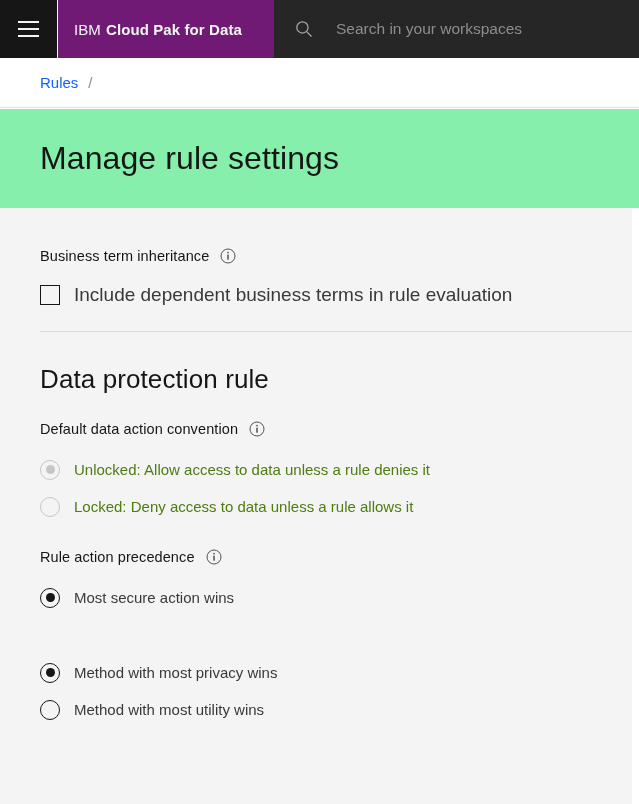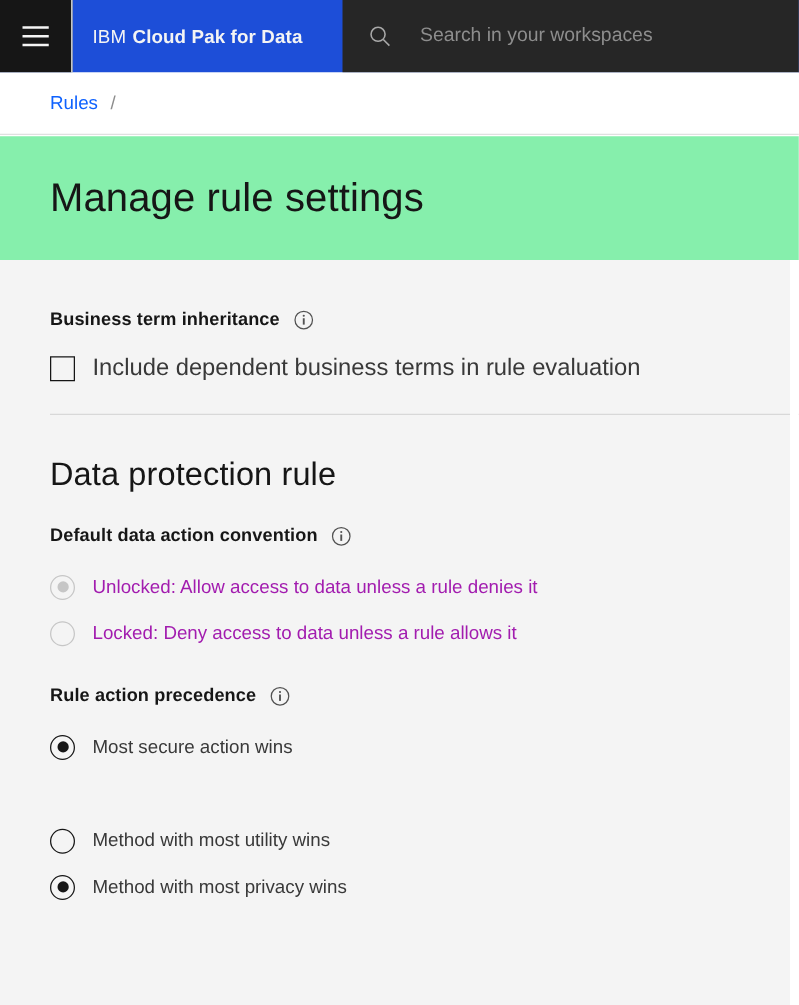--- a/index.html
+++ b/index.html
@@ -15,21 +15,21 @@
     color: #161616;
     -webkit-font-smoothing: antialiased;
   }
 
   
   .header {
     position: absolute;
     top: 0; left: 0;
     width: 639px;
     height: 58px;
-    background: #1d4ed8;
+    background: #701a75;
     display: flex;
     align-items: stretch;
   }
   .hamburger-btn {
     width: 58px;
     height: 58px;
     flex: 0 0 58px;
     display: flex;
     align-items: center;
     justify-content: center;
@@ -154,21 +154,21 @@
   .right-gutter {
     position: absolute;
     top: 208px; left: 632px;
     width: 7px;
     height: 596px;
     background: #ffffff;
   }
 
   .section-label {
     font-size: 14.5px;
-    font-weight: 700;
+    font-weight: 400;
     color: #161616;
     display: flex;
     align-items: center;
     letter-spacing: 0.1px;
   }
   .info-icon {
     margin-left: 11px;
     width: 16px;
     height: 16px;
     display: inline-block;
@@ -233,21 +233,21 @@
     display: none;
   }
   .radio.checked .dot { display: block; }
   .radio.dis { border-color: #c6c6c6; }
   .radio.dis .dot { background: #c6c6c6; }
   .radio-label {
     margin-left: 14px;
     font-size: 15px;
     color: #393939;
   }
-  .radio-label.dis { color: #a21caf; }
+  .radio-label.dis { color: #4d7c0f; }
 
   
   .divider {
     height: 1px;
     background: #d8d8d8;
     width: 601px;
     margin: 0;
   }
 
   
@@ -356,28 +356,28 @@
               <span class="dot"></span>
             </span>
           <span class="radio-label">Most secure action wins</span>
         </div>
       </div>
     </div>
 
     <div class="sub-block-tight">
       <div class="radio-group">
         <div class="radio-row">
-          <span class="radio"></span>
-          <span class="radio-label">Method with most utility wins</span>
-        </div>
-        <div class="radio-row">
           <span class="radio checked">
               <span class="dot"></span>
             </span>
           <span class="radio-label">Method with most privacy wins</span>
         </div>
+        <div class="radio-row">
+          <span class="radio"></span>
+          <span class="radio-label">Method with most utility wins</span>
+        </div>
       </div>
     </div>
 
   </div>
 </div>
 
 <div class="right-gutter"></div>
 
 </body></html>

